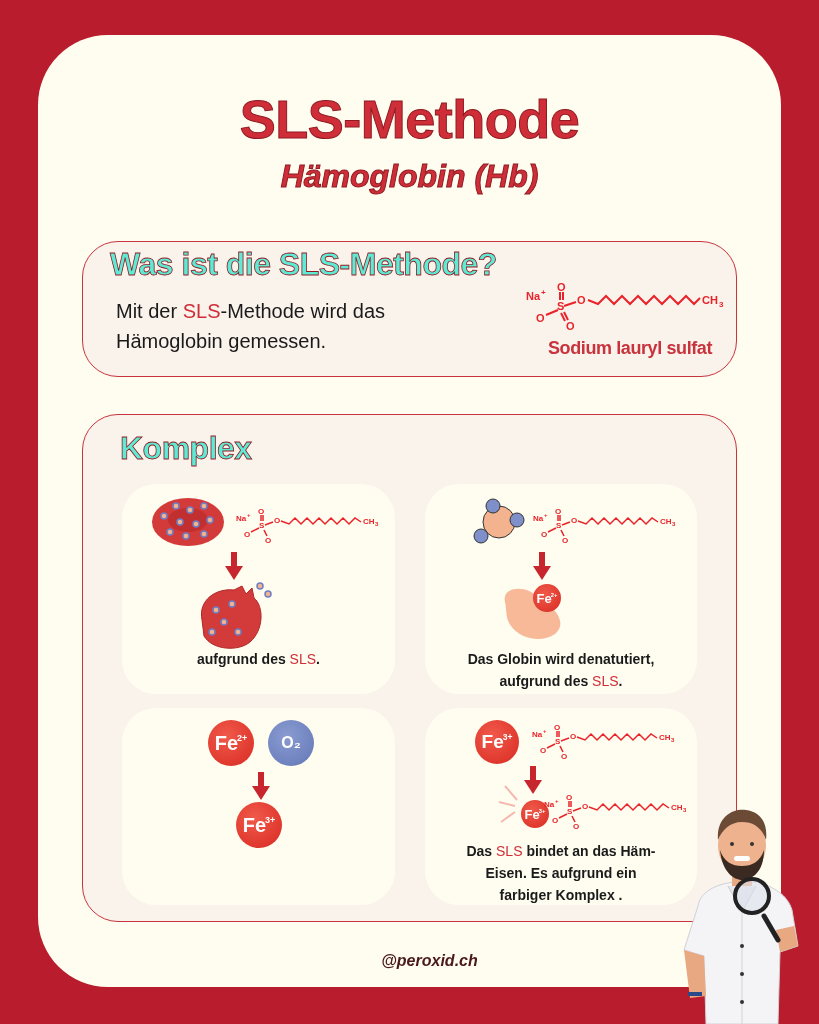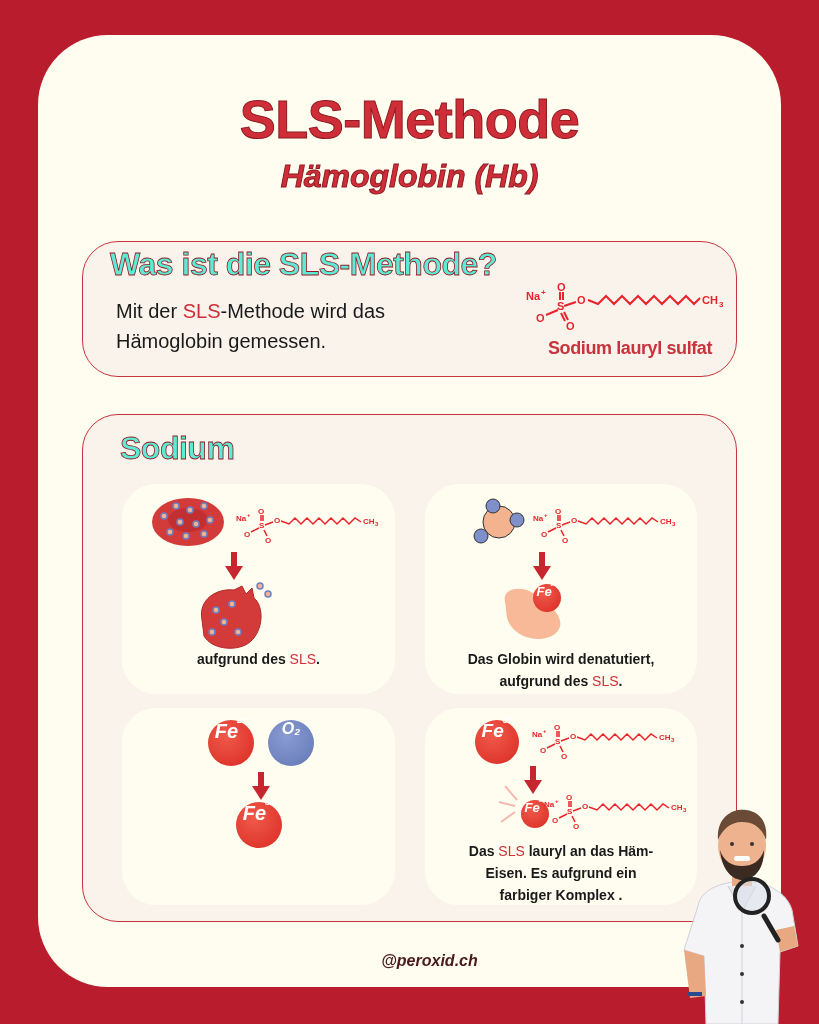--- a/index.html
+++ b/index.html
@@ -54,21 +54,21 @@
     position: absolute; left: 0; width: 100%; text-align: center;
     font-size: 14px; line-height: 22px; color: #1a1a1a; font-weight: 700;
   }
 
   .arrow {
     position: absolute; width: 18px; height: 28px;
   }
 
   .ion {
     position: absolute; border-radius: 50%; color: #fff; font-weight: 700;
-    display: flex; justify-content: center; font-style: italic;
+    display: flex; align-items: center; justify-content: center;
   }
   .fe { background: radial-gradient(circle at 40% 35%, #f05a4a, #e0382e 70%, #c92a23); }
   .o2 { background: radial-gradient(circle at 40% 35%, #8a9bd0, #6e82bf 70%, #5a6ca8); }
   .ion sup { font-size: 0.45em; position: relative; top: -0.6em; margin-left: -1px; }
 
   .footer {
     position: absolute; left: 0; width: 819px; top: 952px; text-align: center;
     font-size: 16px; font-weight: 700; font-style: italic; color: #4a1a1a; margin-left: 20px;
   }
 
@@ -106,21 +106,21 @@
     <text x="53" y="22">O</text>
     <text x="12" y="40">O</text>
     <text x="42" y="48">O</text>
     <text x="178" y="22">CH</text>
       <text x="195" y="25" font-size="8">3</text>
   </g>
 </svg>
 <div class="sls-name">Sodium lauryl sulfat</div>
 
 <div class="box box2"></div>
-<div class="box-heading h-theory">Sodium</div>
+<div class="box-heading h-theory">Komplex</div>
 
 <div class="sub-card sc1">
   <svg style="position:absolute;left:28px;top:12px;" width="76" height="52" viewBox="0 0 76 52">
     <ellipse cx="38" cy="26" rx="36" ry="24" fill="#d33a3a"></ellipse>
     <ellipse cx="38" cy="24" rx="20" ry="12" fill="#c22f30"></ellipse>
     <g fill="#f2b38e" stroke="#6d7fc4" stroke-width="1.5">
       <circle cx="14" cy="20" r="3"></circle>
         <circle cx="26" cy="10" r="3"></circle>
         <circle cx="40" cy="14" r="3"></circle>
       <circle cx="54" cy="10" r="3"></circle>
@@ -295,21 +295,21 @@
       <text x="23" y="6">O</text>
         <text x="24" y="20">S</text>
         <text x="39" y="15">O</text>
       <text x="9" y="29">O</text>
         <text x="30" y="35">O</text>
       <text x="128" y="16">CH</text>
         <text x="140" y="18" font-size="6">3</text>
     </g>
   </svg>
   <div class="caption" style="top:132px;">
-    <div><span>Das </span><span class="hl">SLS</span><span> lauryl an das Häm-</span></div>
+    <div><span>Das </span><span class="hl">SLS</span><span> bindet an das Häm-</span></div>
     <div>Eisen. Es aufgrund ein</div>
     <div>farbiger Komplex .</div>
   </div>
 </div>
 
 <svg style="position:absolute;left:676px;top:806px;" width="130" height="218" viewBox="0 0 130 218">
 
   <path d="M22,100 C24,86 40,78 58,76 L80,76 C98,80 112,90 116,104 L122,140 L104,146 L102,218 L30,218 L28,150 L8,144 Z" fill="#f4f4f6" stroke="#d0d0d8" stroke-width="1"></path>
   <path d="M52,80 L66,106 L80,80" fill="#e8e8ee" stroke="#c8c8d0" stroke-width="1"></path>
   <line x1="66" y1="106" x2="66" y2="218" stroke="#d0d0d8" stroke-width="1"></line>

